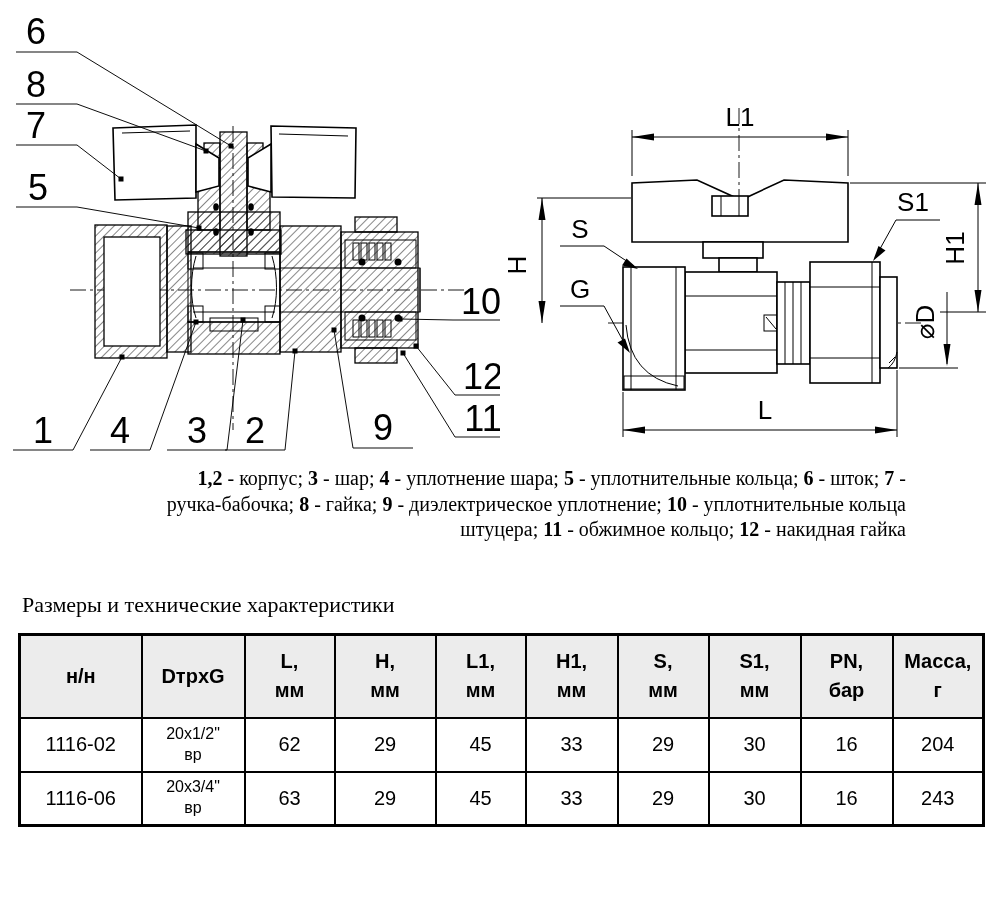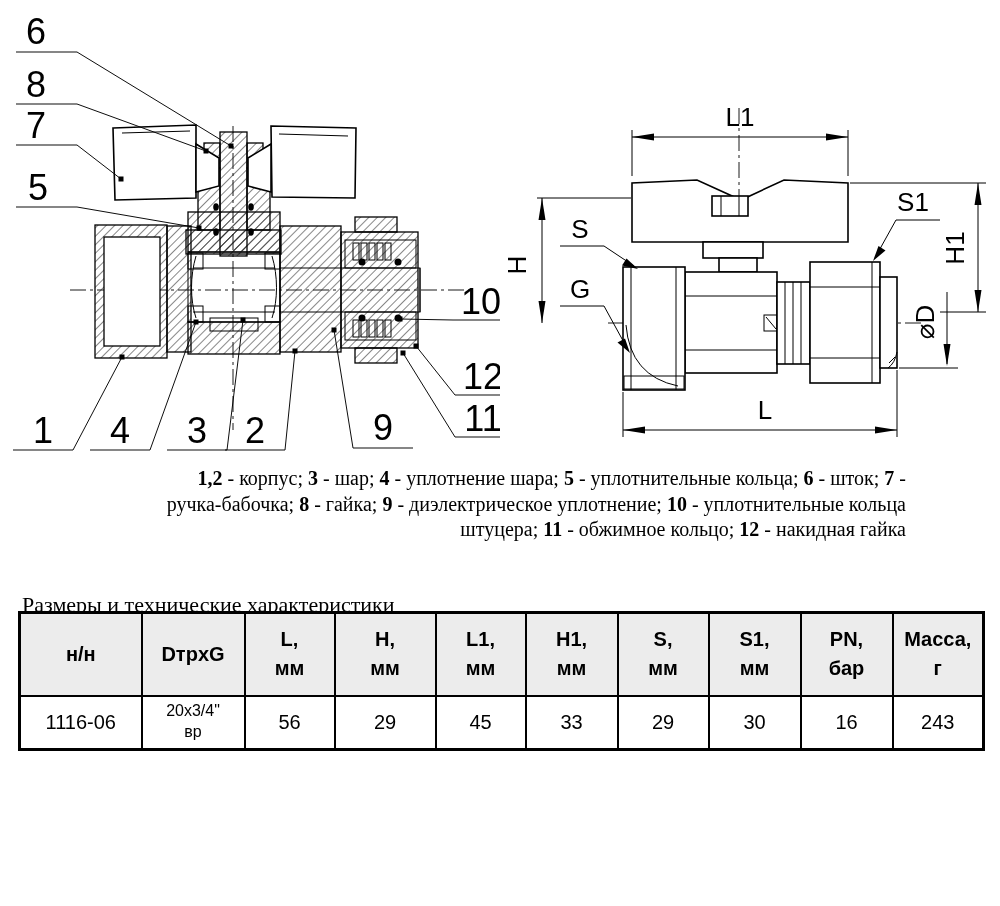--- a/index.html
+++ b/index.html
@@ -15,21 +15,21 @@
   .dot{fill:#000}
   text.co{font:400 36px "Liberation Sans",sans-serif;fill:#000;text-anchor:middle}
   text.dm{font:400 26px "Liberation Sans",sans-serif;fill:#000;text-anchor:middle}
   
   .legend{left:160px;top:466px;width:746px;text-align:right;
           font-family:"Liberation Serif",serif;font-size:20px;line-height:25.5px}
   .legend b{font-weight:bold}
   
   .sec-title{left:22px;top:592px;font-family:Liberation Serif, serif;font-size:22px}
   
-  .dim-table{position:absolute;left:18px;top:611px;width:964px;border-collapse:collapse;
+  .dim-table{position:absolute;left:18px;top:633px;width:964px;border-collapse:collapse;
              table-layout:fixed;font-family:"Liberation Sans",sans-serif;border:3px solid #000}
   .dim-table th,.dim-table td{border:2px solid #000;text-align:center;vertical-align:middle;padding:0}
   .dim-table thead tr{height:83px}
   .dim-table tbody tr{height:54px}
   .dim-table th{background:#ececec;font-weight:bold;font-size:20px;line-height:1.45}
   .dim-table td{font-size:20px}
   .dim-table td.size{font-size:16px;line-height:1.3}
   .h2line span{display:block}
 </style>
 </head>
@@ -341,28 +341,45 @@
       <th>
           <div class="h2line">
             <span>Масса,</span>
             <span>г</span>
           </div>
         </th>
     </tr>
   </thead>
   <tbody>
     <tr>
+      <td>1116-02</td>
+      <td class="size">
+          <div class="h2line">
+            <span>20x1/2"</span>
+            <span>вр</span>
+          </div>
+        </td>
+      <td>62</td>
+      <td>29</td>
+      <td>45</td>
+      <td>33</td>
+      <td>29</td>
+      <td>30</td>
+      <td>16</td>
+      <td>204</td>
+    </tr>
+    <tr>
       <td>1116-06</td>
       <td class="size">
           <div class="h2line">
             <span>20x3/4"</span>
             <span>вр</span>
           </div>
         </td>
-      <td>56</td>
+      <td>63</td>
       <td>29</td>
       <td>45</td>
       <td>33</td>
       <td>29</td>
       <td>30</td>
       <td>16</td>
       <td>243</td>
     </tr>
   </tbody>
 </table>

